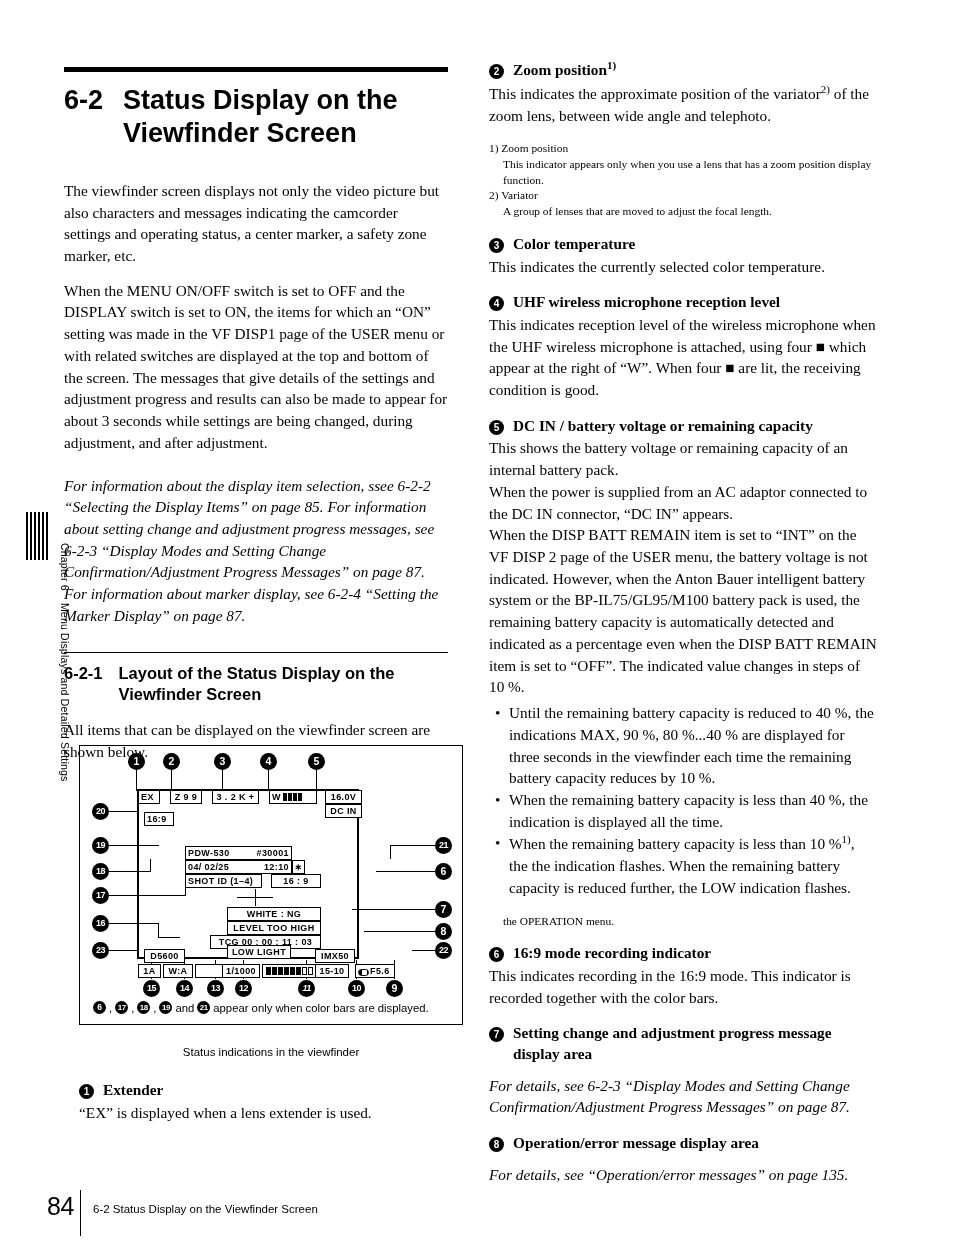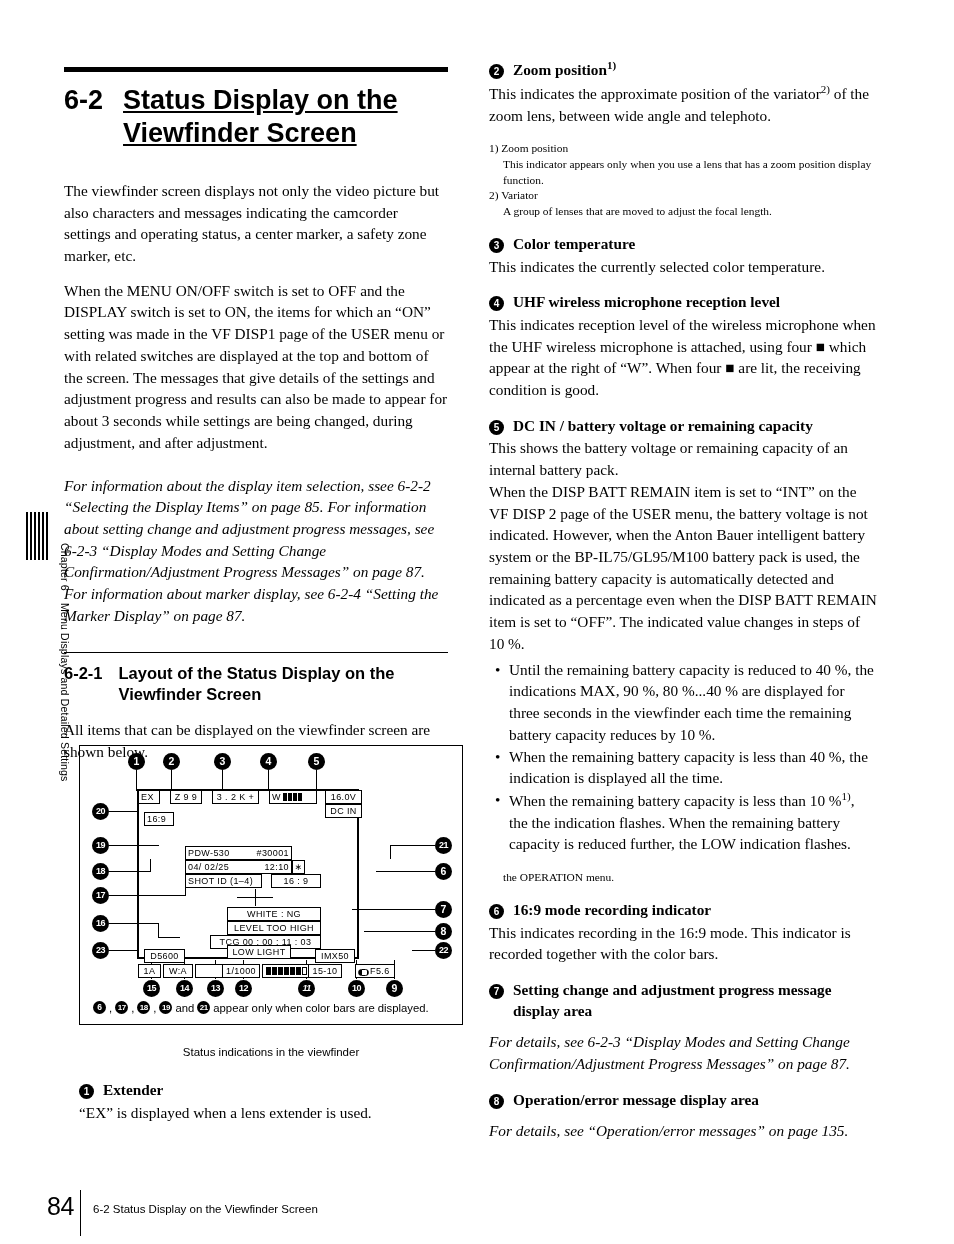--- a/index.html
+++ b/index.html
@@ -49,21 +49,21 @@
   .rule-thick { border-top: 5px solid #000; margin-bottom: 12px; }
   .rule-thin  { border-top: 1.5px solid #000; margin-bottom: 10px; }
 
   h1.sec-title {
     font-family: "Liberation Sans", sans-serif;
     font-size: 27px; font-weight: bold; line-height: 1.22;
     margin: 0 0 30px 0;
     display: flex; gap: 20px;
   }
   h1.sec-title .num { flex: 0 0 auto; }
-  h1.sec-title .txt { flex: 1 1 auto; text-decoration: underline; }
+  h1.sec-title .txt { flex: 1 1 auto; }
 
   h2.sub-title {
     font-family: "Liberation Sans", sans-serif;
     font-size: 16.5px; font-weight: bold; line-height: 1.3;
     margin: 0 0 14px 0;
     display: flex; gap: 16px;
   }
   h2.sub-title .num { flex: 0 0 auto; }
   h2.sub-title .txt { flex: 1 1 auto; }
 
@@ -144,21 +144,21 @@
   }
   .fig-footnote .cnum { margin: 0 1px; }
 
   
   .vf {
     position: absolute;
     left: 57px; top: 43px;
     width: 222px; height: 170px;
     border: 2px solid #000;
     font-family: "Liberation Sans", sans-serif;
-    font-size: 9px; font-weight: normal;
+    font-size: 9px; font-weight: bold;
   }
   .vf-cell {
     position: absolute;
     border: 1.2px solid #000;
     background: #fff;
     padding: 0 2px;
     line-height: 12px;
     height: 14px;
     white-space: nowrap;
     display: flex; align-items: center;
@@ -354,21 +354,21 @@
           <i></i>
             <i></i>
             <i></i>
             <i></i>
             <i></i>
             <i></i>
             <i class="off"></i>
             <i class="off"></i>
         </span>
       </div>
-      <div class="vf-cell c" style="left:169px; top:173px; width:34px;">15-10</div>
+      <div class="vf-cell c" style="left:176px; top:173px; width:34px;">15-10</div>
       <div class="vf-cell" style="left:216px; top:173px; width:40px;">
         <span class="iris-icon"></span>
           <span>F5.6</span>
       </div>
     </div>
 
     <div class="fig-footnote">
       <span class="cnum sm">6</span>
         <span>,</span>
       <span class="cnum sm two">17</span>
@@ -424,20 +424,21 @@
       </h3>
       <p class="body"><span>This indicates reception level of the wireless microphone when the UHF wireless microphone is attached, using four </span><span>■</span><span> which appear at the right of “W”. When four </span><span>■</span><span> are lit, the receiving condition is good.</span></p>
     </div>
 
     <div class="item-block">
       <h3 class="item">
         <span class="cnum">5</span>
         <span class="lbl">DC IN / battery voltage or remaining capacity</span>
       </h3>
       <p class="body tight">This shows the battery voltage or remaining capacity of an internal battery pack.</p>
+      <p class="body tight">When the power is supplied from an AC adaptor connected to the DC IN connector, “DC IN” appears.</p>
       <p class="body tight">When the DISP BATT REMAIN item is set to “INT” on the VF DISP 2 page of the USER menu, the battery voltage is not indicated. However, when the Anton Bauer intelligent battery system or the BP-IL75/GL95/M100 battery pack is used, the remaining battery capacity is automatically detected and indicated as a percentage even when the DISP BATT REMAIN item is set to “OFF”. The indicated value changes in steps of 10 %.</p>
       <ul class="bullets">
         <li>Until the remaining battery capacity is reduced to 40 %, the indications MAX, 90 %, 80 %...40 % are displayed for three seconds in the viewfinder each time the remaining battery capacity reduces by 10 %.</li>
         <li>When the remaining battery capacity is less than 40 %, the indication is displayed all the time.</li>
         <li><span>When the remaining battery capacity is less than 10 %</span><sup>1)</sup><span>, the the indication flashes. When the remaining battery capacity is reduced further, the LOW indication flashes.</span></li>
       </ul>
     </div>
 
     <div class="fine-block">
       <p class="fine fine-sub">the OPERATION menu.</p>

